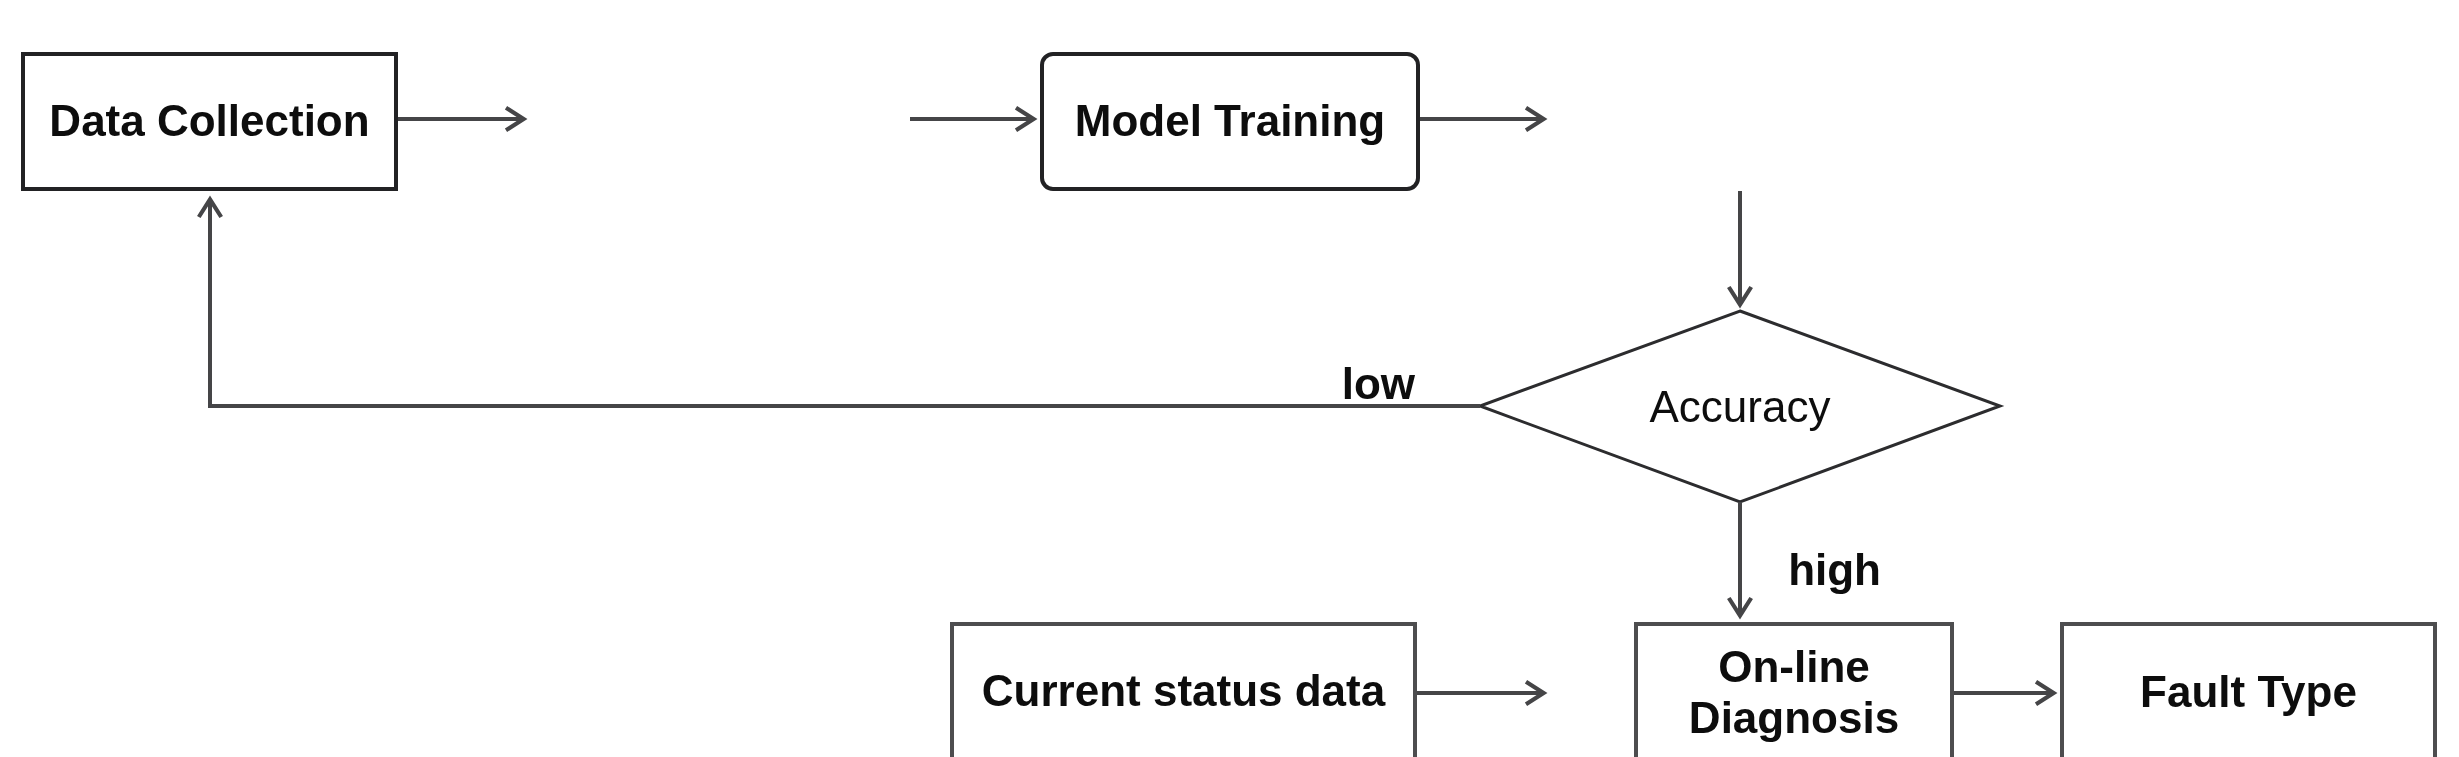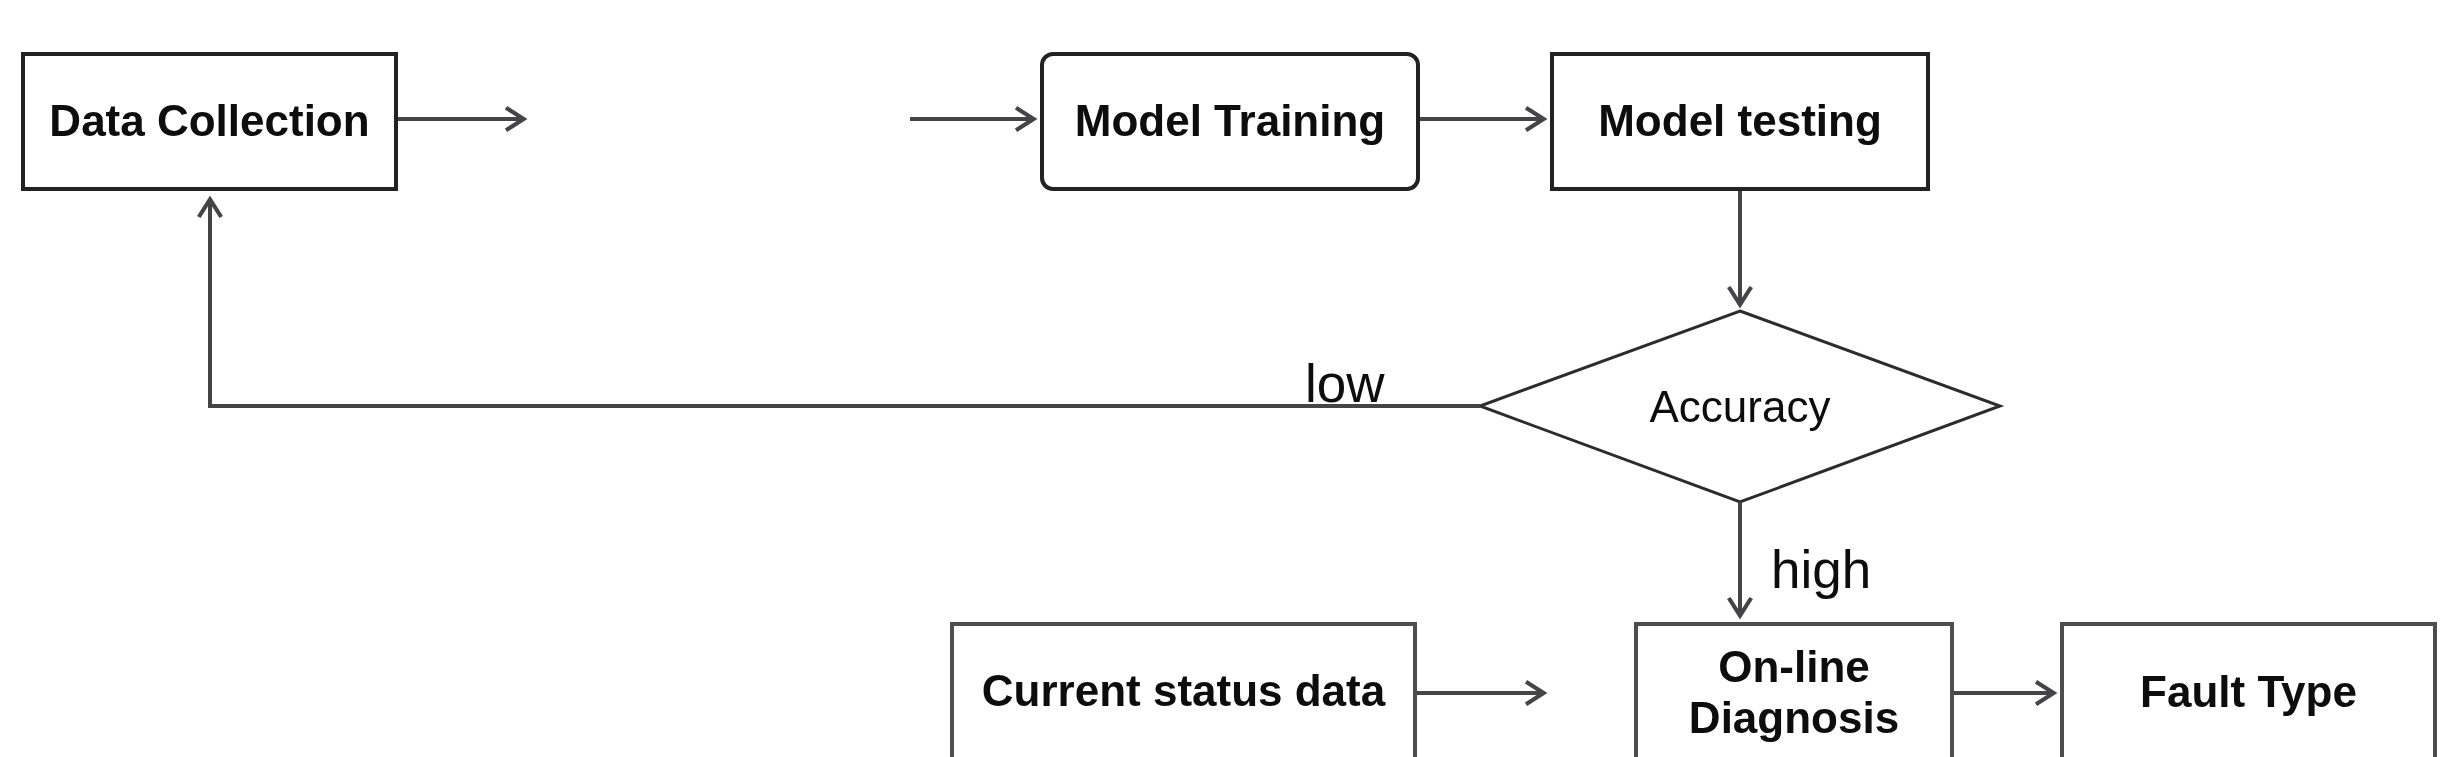--- a/index.html
+++ b/index.html
@@ -52,25 +52,25 @@
     display: flex;
     align-items: center;
     justify-content: center;
     font-weight: 400;
     font-size: 44px;
     color: #0d0d0d;
   }
   .edge-label {
     position: absolute;
     width: 110px;
-    font-weight: 400;
-    font-size: 53px;
+    font-weight: 700;
+    font-size: 44px;
     line-height: 44px;
     color: #0d0d0d;
-    text-align: left;
+    text-align: right;
   }
   #label-low  { left: 1305px; top: 333px; }
   #label-high { left: 1771px; top: 519px; }
 </style>
 </head>
 <body>
 
 <div id="canvas">
 
   <svg id="edges-svg" viewBox="0 0 2459 757" xmlns="http://www.w3.org/2000/svg">
@@ -98,23 +98,20 @@
 
   <div class="node row-top" style="left:21px; top:23px; width:377px; height:139px;">
     <span>Data Collection</span>
   </div>
 
 
   <div class="node row-top" style="left:1040px; top:23px; width:380px; height:139px;border-radius:13px;">
     <span>Model Training</span>
   </div>
 
-  <div class="node row-top" style="left:1550px; top:23px; width:380px; height:139px;">
-    <span>Model testing</span>
-  </div>
 
   <div class="diamond-label">
     <span>Accuracy</span>
   </div>
 
   <div id="label-low" class="edge-label">low</div>
   <div id="label-high" class="edge-label">high</div>
 
   <div class="node row-bottom" style="left:950px; top:593px; width:467px; height:139px;">
     <span>Current status data</span>

